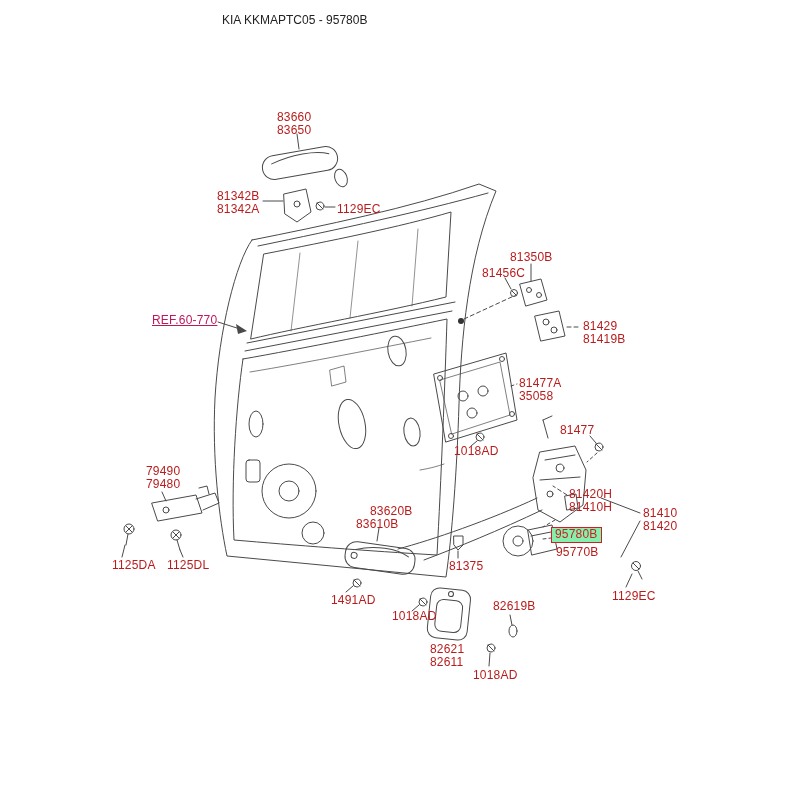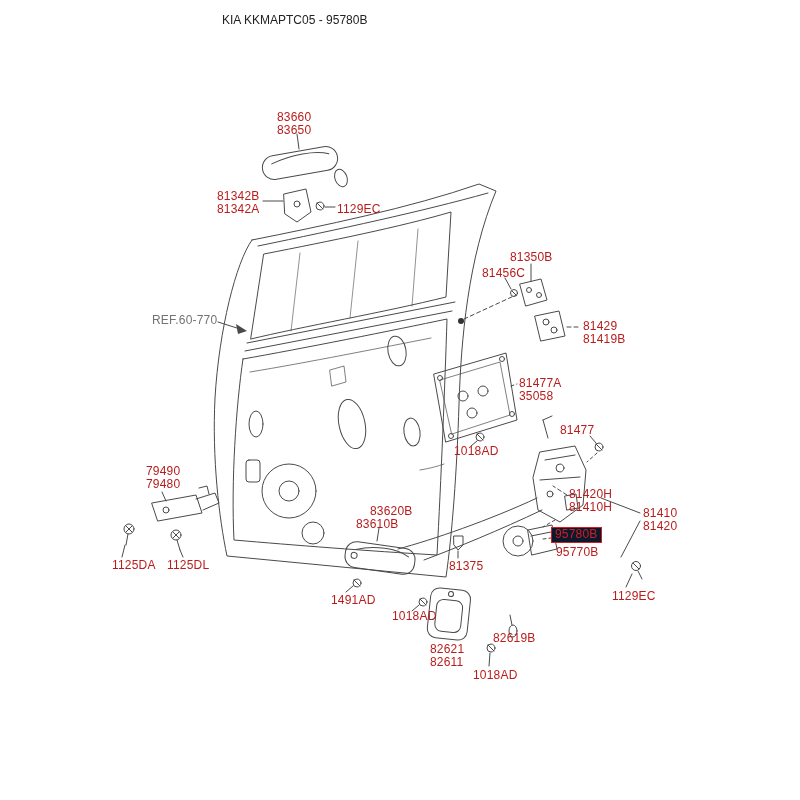--- a/index.html
+++ b/index.html
@@ -6,23 +6,23 @@
   .canvas {
     position:relative; width:800px; height:800px; background:#ffffff;
     font-family:"Liberation Sans", sans-serif; overflow:hidden;
   }
   svg.art { position:absolute; left:0; top:0; }
   .lbl {
     position:absolute; font-size:12px; line-height:13px; color:#b91c1c;
     white-space:nowrap; letter-spacing:0.2px;
   }
   .title { position:absolute; left:222px; top:13px; font-size:12px; color:#222; }
-  .ref { color:#737373; }
+  .ref { color:#be185d; text-decoration:underline; }
   .highlight {
-    border:1.6px solid #cc2027; background:#0f172a; color:#cc2027;
+    border:1.6px solid #cc2027; background:#86efac; color:#cc2027;
     padding:0 3px 1px 3px;
   }
 </style>
 </head>
 <body>
 
 <div class="canvas">
 
   <svg class="art" width="800" height="800" viewBox="0 0 800 800">
     <g stroke="#4a4a4a" fill="none" stroke-width="1" stroke-linecap="round" stroke-linejoin="round">
@@ -251,20 +251,20 @@
   <div class="lbl" style="left:370px;top:505px">83620B</div>
   <div class="lbl" style="left:356px;top:518px">83610B</div>
 
   <div class="lbl" style="left:449px;top:560px">81375</div>
 
   <div class="lbl" style="left:112px;top:559px">1125DA</div>
   <div class="lbl" style="left:167px;top:559px">1125DL</div>
 
   <div class="lbl" style="left:331px;top:594px">1491AD</div>
   <div class="lbl" style="left:392px;top:610px">1018AD</div>
-  <div class="lbl" style="left:493px;top:632px">82619B</div>
+  <div class="lbl" style="left:493px;top:600px">82619B</div>
   <div class="lbl" style="left:612px;top:590px">1129EC</div>
 
   <div class="lbl" style="left:430px;top:643px">82621</div>
   <div class="lbl" style="left:430px;top:656px">82611</div>
   <div class="lbl" style="left:473px;top:669px">1018AD</div>
 
 </div>
 
 </body></html>

